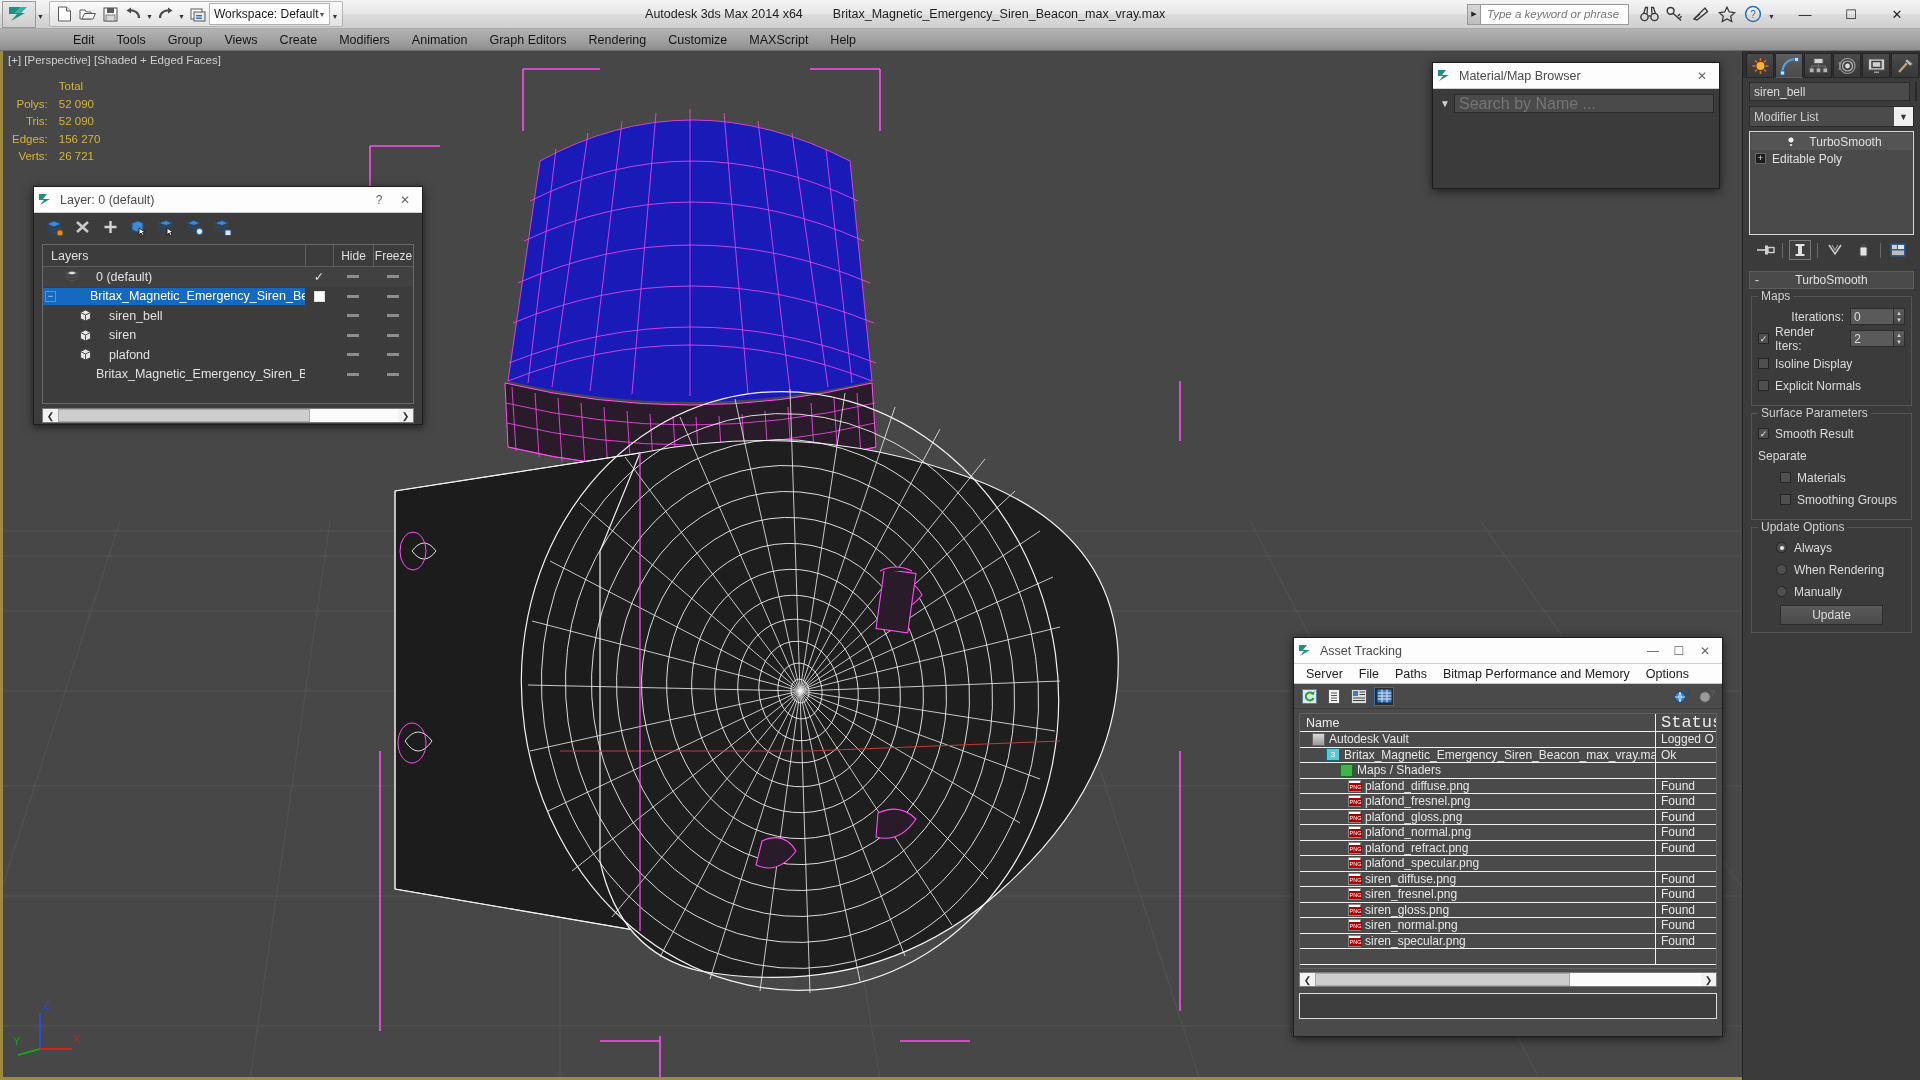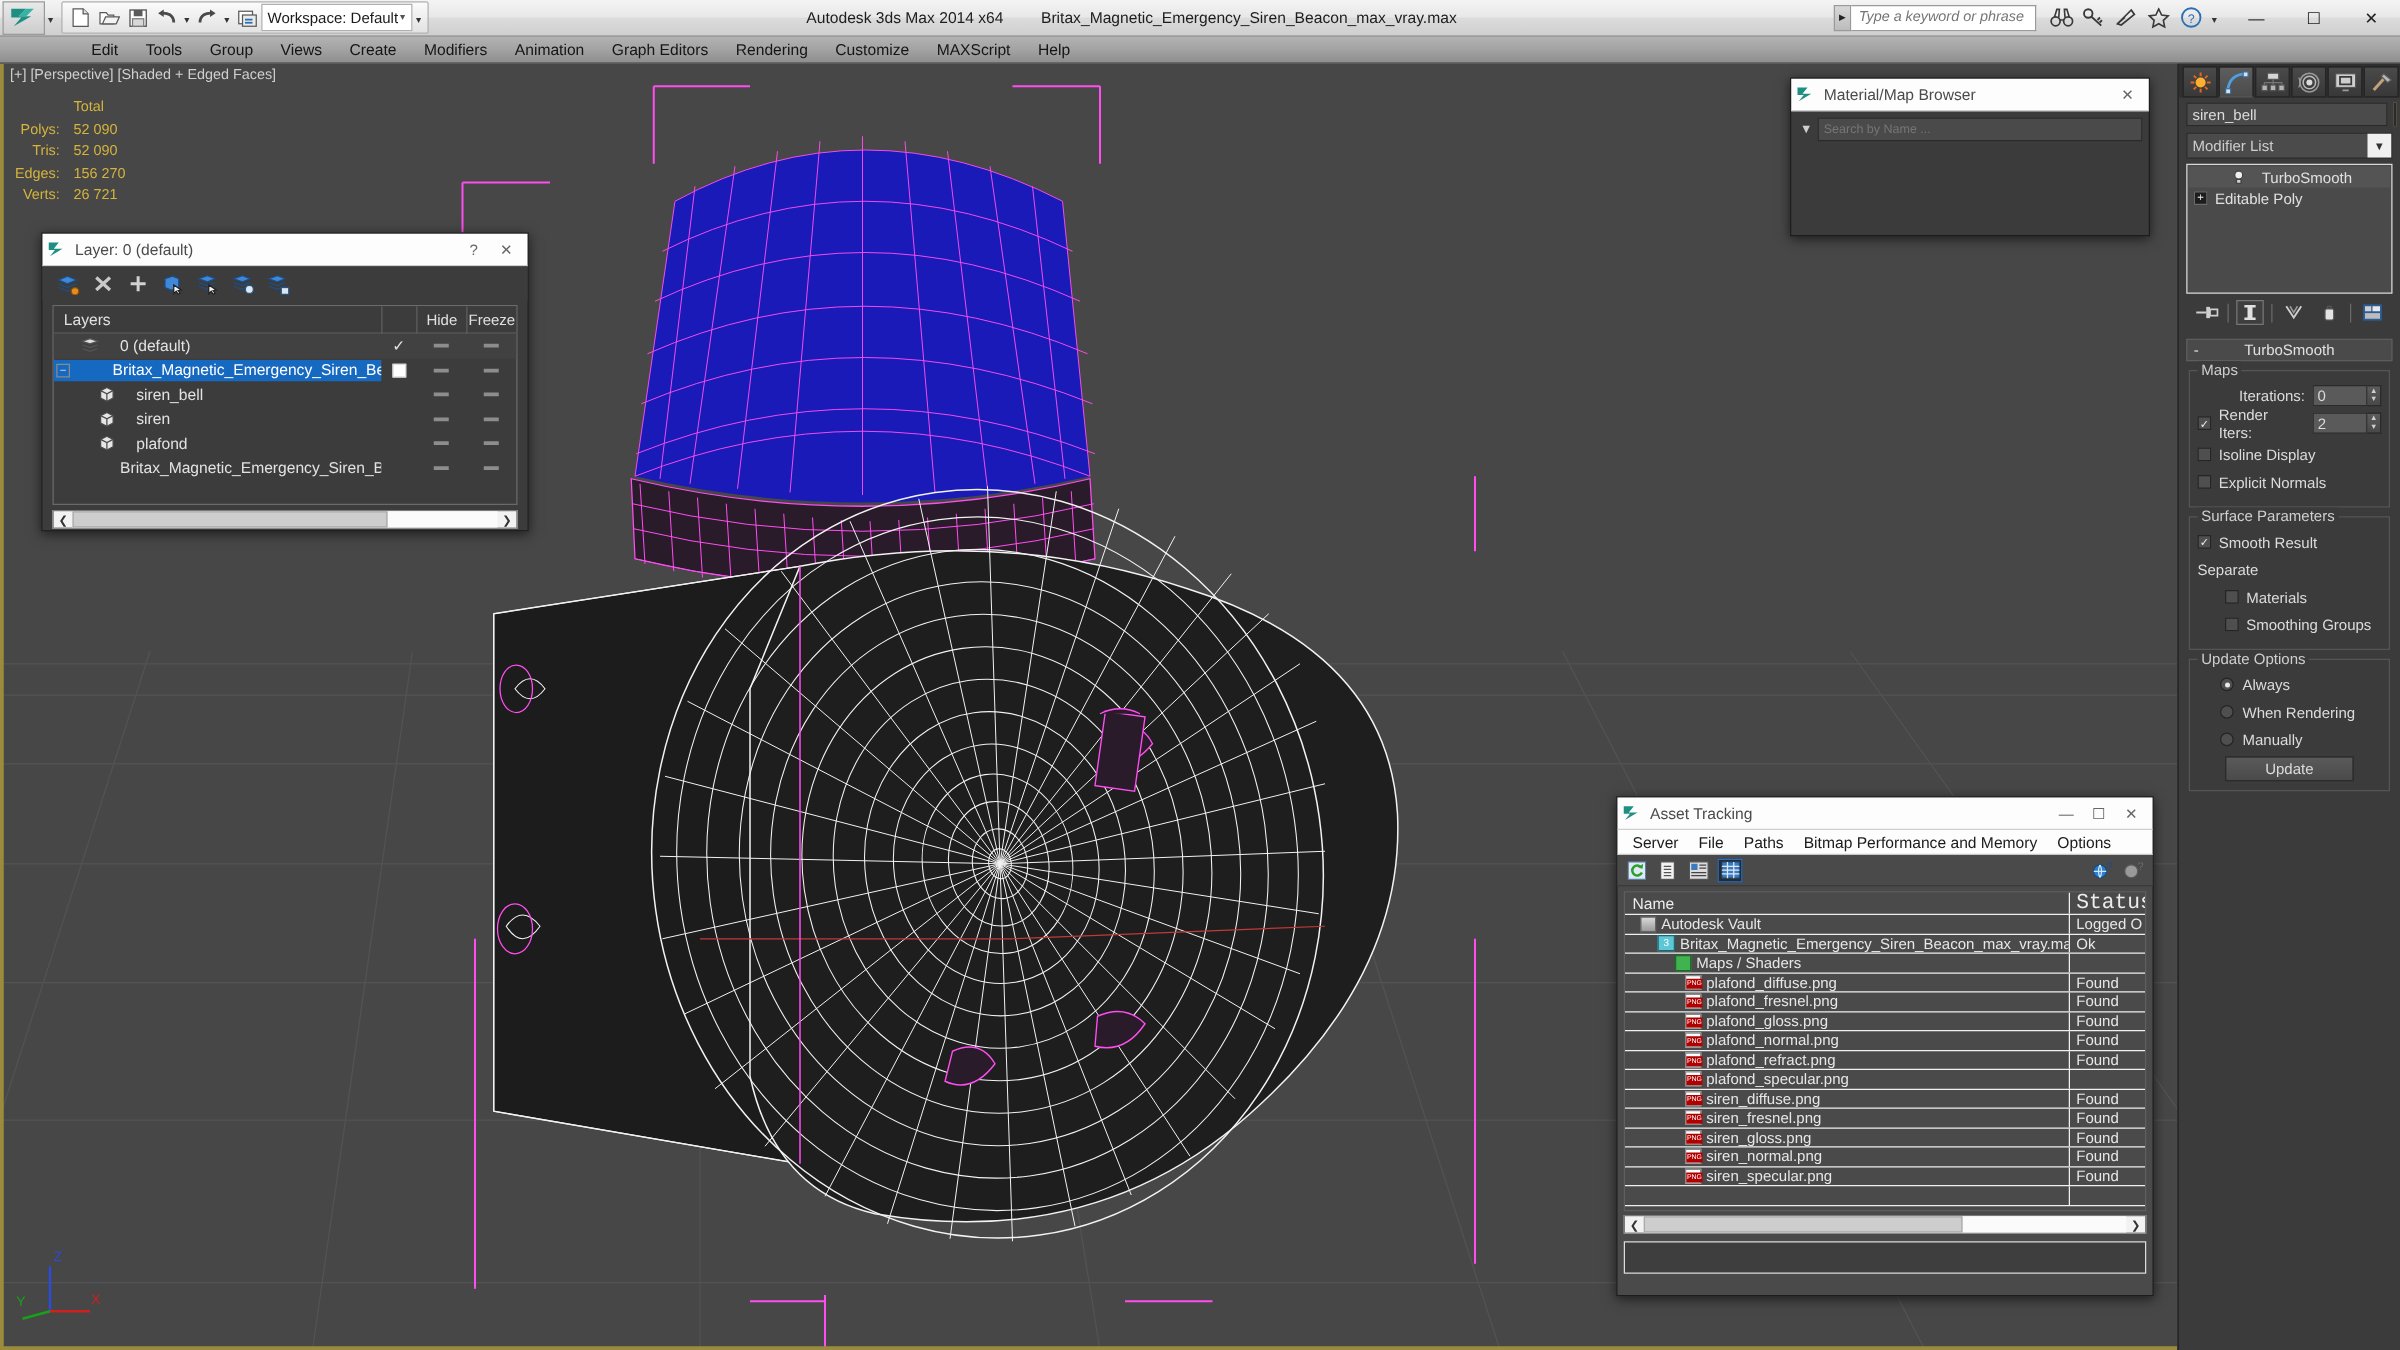--- a/index.html
+++ b/index.html
@@ -103,21 +103,21 @@
   .lscroll { margin:4px 8px; height:15px; background:#f2f2f2; border:1px solid #7a7a7a; display:flex; align-items:center;}
   .lscroll .ar { width:15px; text-align:center; font-size:9px; color:#333;}
   .lscroll .tr { flex:1; height:13px; position:relative; background:#fbfbfb;}
   .lscroll .th { position:absolute; left:0; top:0; height:13px; width:74%; background:#cdcdcd; border:1px solid #a9a9a9;}
 
   
   #matdlg { left:1432px; top:62px; width:288px; height:127px; background:#3b3b3b; border:1px solid #1d1d1d;}
   .mat-search { display:flex; align-items:center; height:21px; margin:4px 5px 3px 3px; }
   .mat-search .fun { width:18px; text-align:center; color:#cfcfcf; font-size:10px;}
   .mat-search input { flex:1; height:19px; background:#4a4a4a; border:1px solid #2a2a2a; color:#e5e5e5;
-     font-family:"Liberation Sans",sans-serif; font-size:10px; padding-left:4px; outline:none;}
+     font-family:"Liberation Sans",sans-serif; font-size:16px; padding-left:4px; outline:none;}
   .mat-body { margin:0 4px; background:#3b3b3b; border:1px solid #2b2b2b; height:72px; display:flex;}
   .mat-col { flex:1; }
   .mat-group { height:17px; background:#4a4a4a; display:flex; align-items:center; padding-left:5px; font-size:12px; color:#dcdcdc; margin:2px 2px 1px 2px;}
   .mat-item { height:19px; display:flex; align-items:center; gap:5px; padding-left:4px; font-size:12px; color:#e8e8e8; margin:0 2px 1px 2px; position:relative; overflow:hidden;}
   .mat-item.sel { border:1px solid #ffffff; }
   .mat-item .swatch { width:14px; height:14px; flex:none; border:1px solid #000;
      background:
         radial-gradient(circle at 40% 35%, #6e6e6e 0%, #1b1b1b 70%);
      position:relative;}
   .mat-item .swatch::before{content:"";position:absolute;left:0;top:0;width:4px;height:4px;background:#e02020;}

